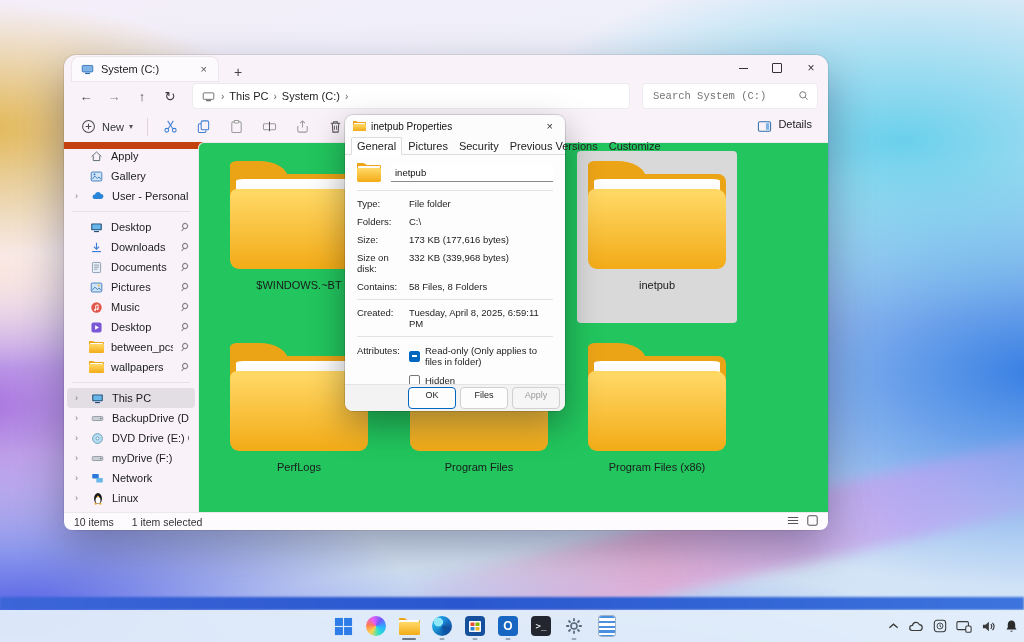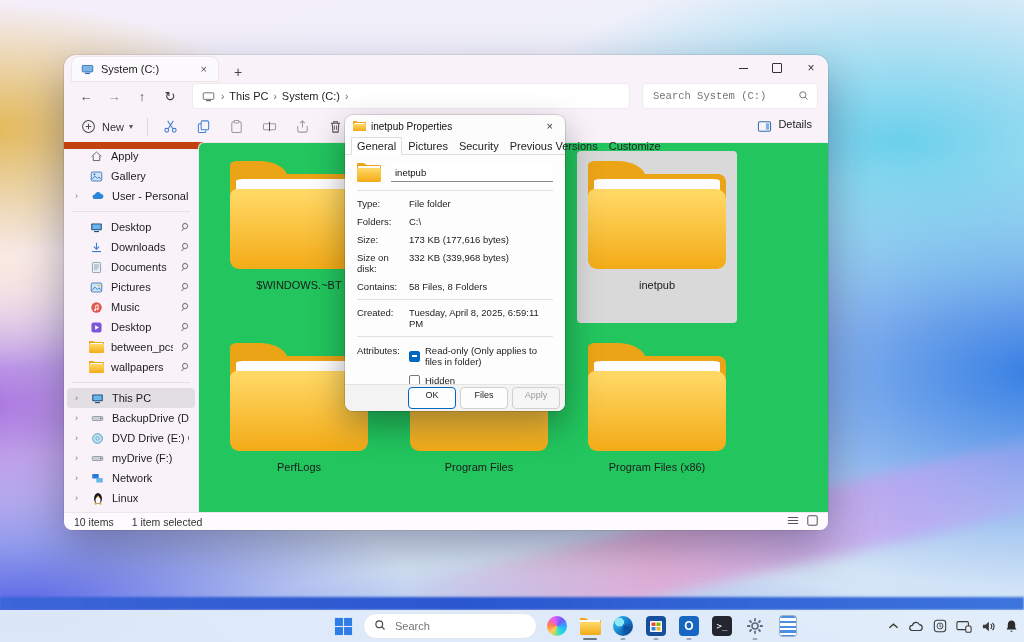--- a/index.html
+++ b/index.html
@@ -592,34 +592,20 @@
 <div class="taskbar">
   <div class="tb-center">
     <span class="tb-ic">
       <svg width="19" height="19" viewBox="0 0 20 20">
           <rect x="1" y="1" width="8.4" height="8.4" fill="#2e7ce8"></rect>
           <rect x="10.6" y="1" width="8.4" height="8.4" fill="#2e7ce8"></rect>
           <rect x="1" y="10.6" width="8.4" height="8.4" fill="#2e7ce8"></rect>
           <rect x="10.6" y="10.6" width="8.4" height="8.4" fill="#2e7ce8"></rect>
         </svg>
     </span>
-    <div class="tb-search">
-      <span>
-        <svg width="12" height="12" viewBox="0 0 16 16">
-            <circle cx="7" cy="7" r="4.5" fill="none" stroke="#444" stroke-width="1.5"></circle>
-            <path d="M10.5 10.5 14 14" stroke="#444" stroke-width="1.5"></path>
-          </svg>
-      </span>
-      <input readonly="" placeholder="Search" style="">
-      <span class="palette">
-        <i style="left:2px;top:3px;width:13px;height:11px;background:#e8a23c"></i>
-        <i style="left:10px;top:2px;width:10px;height:9px;background:#c8474f"></i>
-        <i style="left:7px;top:8px;width:12px;height:7px;background:#8a5a3c;opacity:.8"></i>
-      </span>
-    </div>
     <span class="tb-ic">
       <i style="width:20px;height:20px;border-radius:50%;background:conic-gradient(from 40deg,#6a5cff,#2bb3ff,#2be4c8,#ffd24a,#ff7a59,#e05cff,#6a5cff)"></i>
     </span>
     <span class="tb-ic">
       <span class="fldr" style="width:21px;height:17px">
           <i class="bk"></i>
           <i class="pp"></i>
           <i class="fr"></i>
         </span>
       <i class="run-line"></i>

